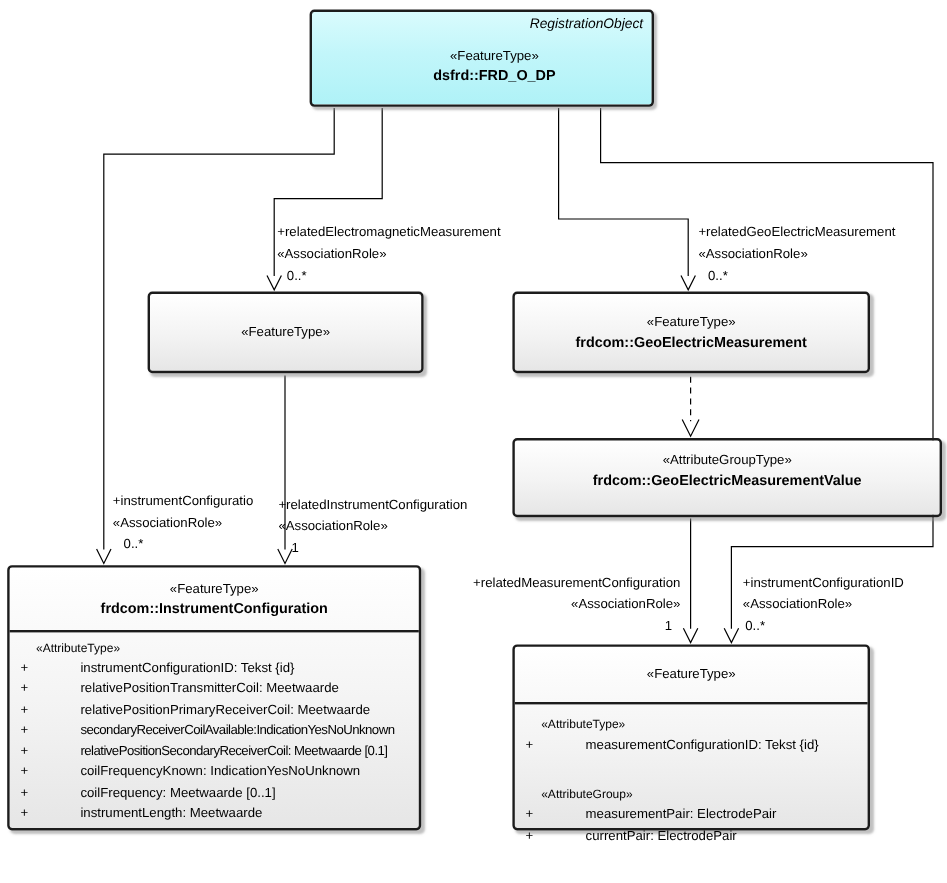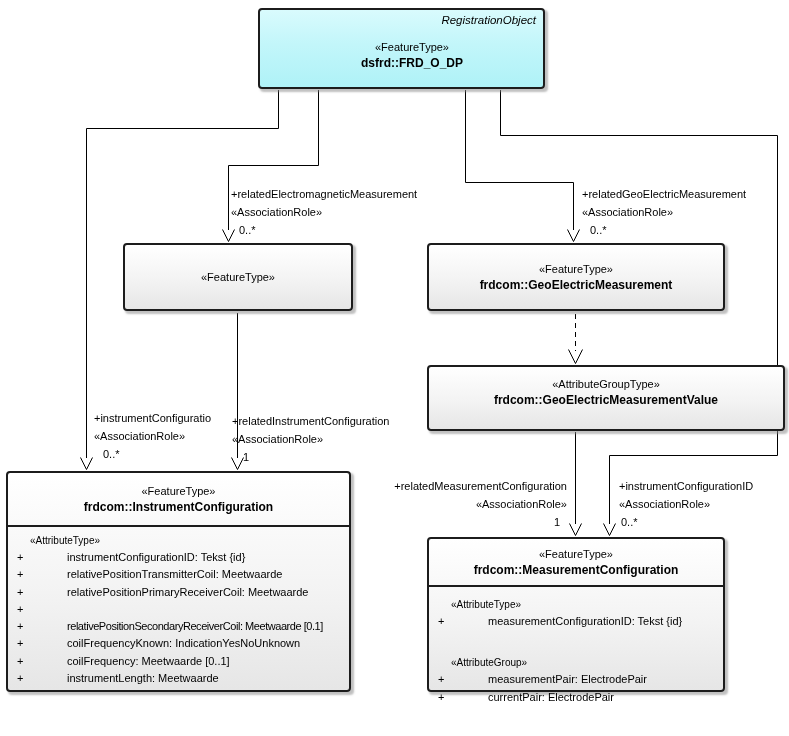--- a/index.html
+++ b/index.html
@@ -94,20 +94,21 @@
     <div class="arow">
         <span class="vis">+</span>
         <span class="atext">relativePositionTransmitterCoil: Meetwaarde</span>
       </div>
     <div class="arow">
         <span class="vis">+</span>
         <span class="atext">relativePositionPrimaryReceiverCoil: Meetwaarde</span>
       </div>
     <div class="arow cond">
         <span class="vis">+</span>
+        <span class="atext">secondaryReceiverCoilAvailable:IndicationYesNoUnknown</span>
       </div>
     <div class="arow cond">
         <span class="vis">+</span>
         <span class="atext">relativePositionSecondaryReceiverCoil: Meetwaarde [0.1]</span>
       </div>
     <div class="arow">
         <span class="vis">+</span>
         <span class="atext">coilFrequencyKnown: IndicationYesNoUnknown</span>
       </div>
     <div class="arow">
@@ -117,21 +118,20 @@
     <div class="arow">
         <span class="vis">+</span>
         <span class="atext">instrumentLength: Meetwaarde</span>
       </div>
   </div>
 </div>
 
 <div class="cls" style="left:427px;top:537px;width:298px;height:155px;">
   <div class="hdr" style="height:46px;">
     <div class="stereo">«FeatureType»</div>
-    <div class="cname">frdcom::MeasurementConfiguration</div>
   </div>
   <div class="body" style="padding-top:9px;">
     <div class="seclabel">«AttributeType»</div>
     <div class="arow">
         <span class="vis">+</span>
         <span class="atext">measurementConfigurationID: Tekst {id}</span>
       </div>
     <div class="seclabel" style="margin-top:24px;">«AttributeGroup»</div>
     <div class="arow">
         <span class="vis">+</span>

